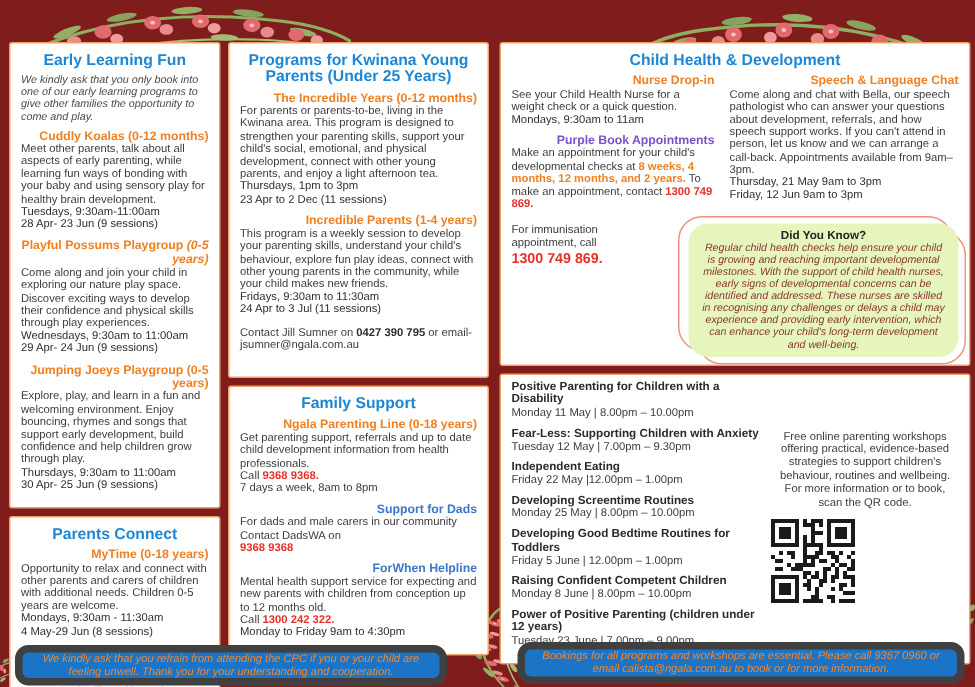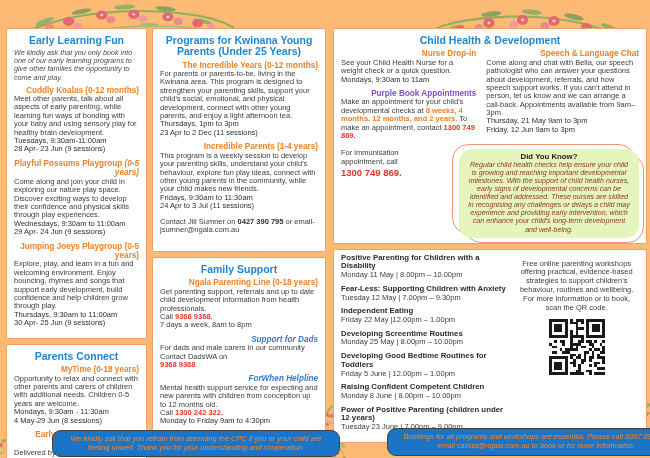--- a/index.html
+++ b/index.html
@@ -1,29 +1,29 @@
 <!DOCTYPE html>
 <html><head>
 <meta charset="utf-8">
 <style>
   html,body{margin:0;padding:0;background:#fff;}
-  .page{position:relative;width:650px;height:458px;background:#fdba74;overflow:hidden;
+  .page{position:relative;width:650px;height:458px;background:#7f1d1d;overflow:hidden;
         font-family:"Liberation Sans","DejaVu Sans",sans-serif;color:#3a3a3a;}
   .col{position:absolute;top:28px;}
   .col-left{left:6px;width:141px;}
   .col-mid{left:152px;width:174px;}
   .col-right{left:333px;width:314px;}
   .panel{box-sizing:border-box;background:#fff;border:1.5px solid #f2a express166;
          border:1.5px solid #f2a166;border-radius:2px;padding:4px 7px 5px;margin-bottom:5px;}
   .panel-title{color:#1e87d5;font-weight:bold;text-align:center;font-size:10.5px;line-height:1.08;margin:2px 0 3px;}
   .intro{font-style:italic;font-size:7.2px;line-height:1.12;color:#4a4a4a;margin-bottom:4px;}
   .prog{margin-bottom:5px;}
   .prog-name{font-weight:bold;font-size:8.2px;color:#ef8123;line-height:1.15;text-align:right;}
   .prog-name .it{font-style:italic;}
-  .blue-head{color:#3c77c9;font-style:italic;}
+  .blue-head{color:#3c77c9;}
   .purple-head{color:#7a52c7;}
   .body-text{font-size:7.5px;line-height:1.12;color:#3c3c3c;}
   .sched{font-size:7.5px;line-height:1.13;font-weight:normal;color:#2e2e2e;}
   .phone{color:#e53228;font-weight:bold;}
   .orange-bold{color:#ef8123;font-weight:bold;}
   .bold{font-weight:bold;color:#2e2e2e;}
   .ch-cols{display:flex;gap:10px;margin-top:2px;}
   .ch-col-l{width:47%;}
   .ch-col-r{width:53%;}
   .ch-row2{display:flex;margin-top:4px;align-items:flex-start;}
@@ -31,29 +31,29 @@
   .immun .big-phone{font-size:9.5px;color:#e53228;font-weight:bold;margin-top:1px;}
   .dyk{position:relative;flex:1;margin-left:34px;}
   .dyk::before,.dyk::after{content:"";position:absolute;border:1.5px solid #f0937a;border-radius:16px;}
   .dyk::before{left:-7px;top:-5px;right:4px;bottom:4px;}
   .dyk::after{left:6px;top:5px;right:-5px;bottom:-5px;}
   .dyk-inner{position:relative;background:#e6f5bb;border-radius:13px;padding:3px 8px 4px;z-index:1;}
   .dyk-title{font-weight:bold;font-size:7.8px;color:#222;text-align:center;}
   .dyk-body{font-style:italic;font-size:7.1px;line-height:1.13;color:#8a3535;text-align:center;}
   .ws-cols{display:flex;gap:8px;}
   .ws-list{width:57%;}
-  .ws-side{width:43%;display:flex;flex-direction:column;align-items:center;}
+  .ws-side{width:43%;display:flex;flex-direction:column;align-items:flex-start;margin-top:27px;}
   .ws-item{margin-bottom:5px;}
   .ws-name{font-weight:bold;font-size:7.8px;color:#2b2b2b;line-height:1.13;}
   .ws-time{font-size:7.5px;color:#3c3c3c;line-height:1.15;}
   .ws-blurb{font-size:7.5px;line-height:1.18;text-align:center;color:#3c3c3c;margin:6px 2px 6px;}
   .qr{width:56px;height:56px;background:#fff;}
-  .footer-bar{position:absolute;box-sizing:border-box;background:#1b74c5;border:1px solid #404040;border-radius:9px;
+  .footer-bar{position:absolute;box-sizing:border-box;background:#1b74c5;border:5px solid #404040;border-radius:9px;
               display:flex;align-items:center;justify-content:center;text-align:center;
-              font-style:italic;font-size:7.4px;line-height:1.2;color:#f5862c;padding:2px 10px;margin-left:42px;}
+              font-style:italic;font-size:7.4px;line-height:1.2;color:#f5862c;padding:2px 10px;}
   .footer-left{left:10px;top:430px;width:288px;height:27px;}
   .footer-right{left:345px;top:428px;width:298px;height:28px;}
   .floral{position:absolute;pointer-events:none;}
   .flip{transform:scaleX(-1);}
 </style>
 </head>
 <body>
 
 <svg width="0" height="0" style="position:absolute">
   <defs>

